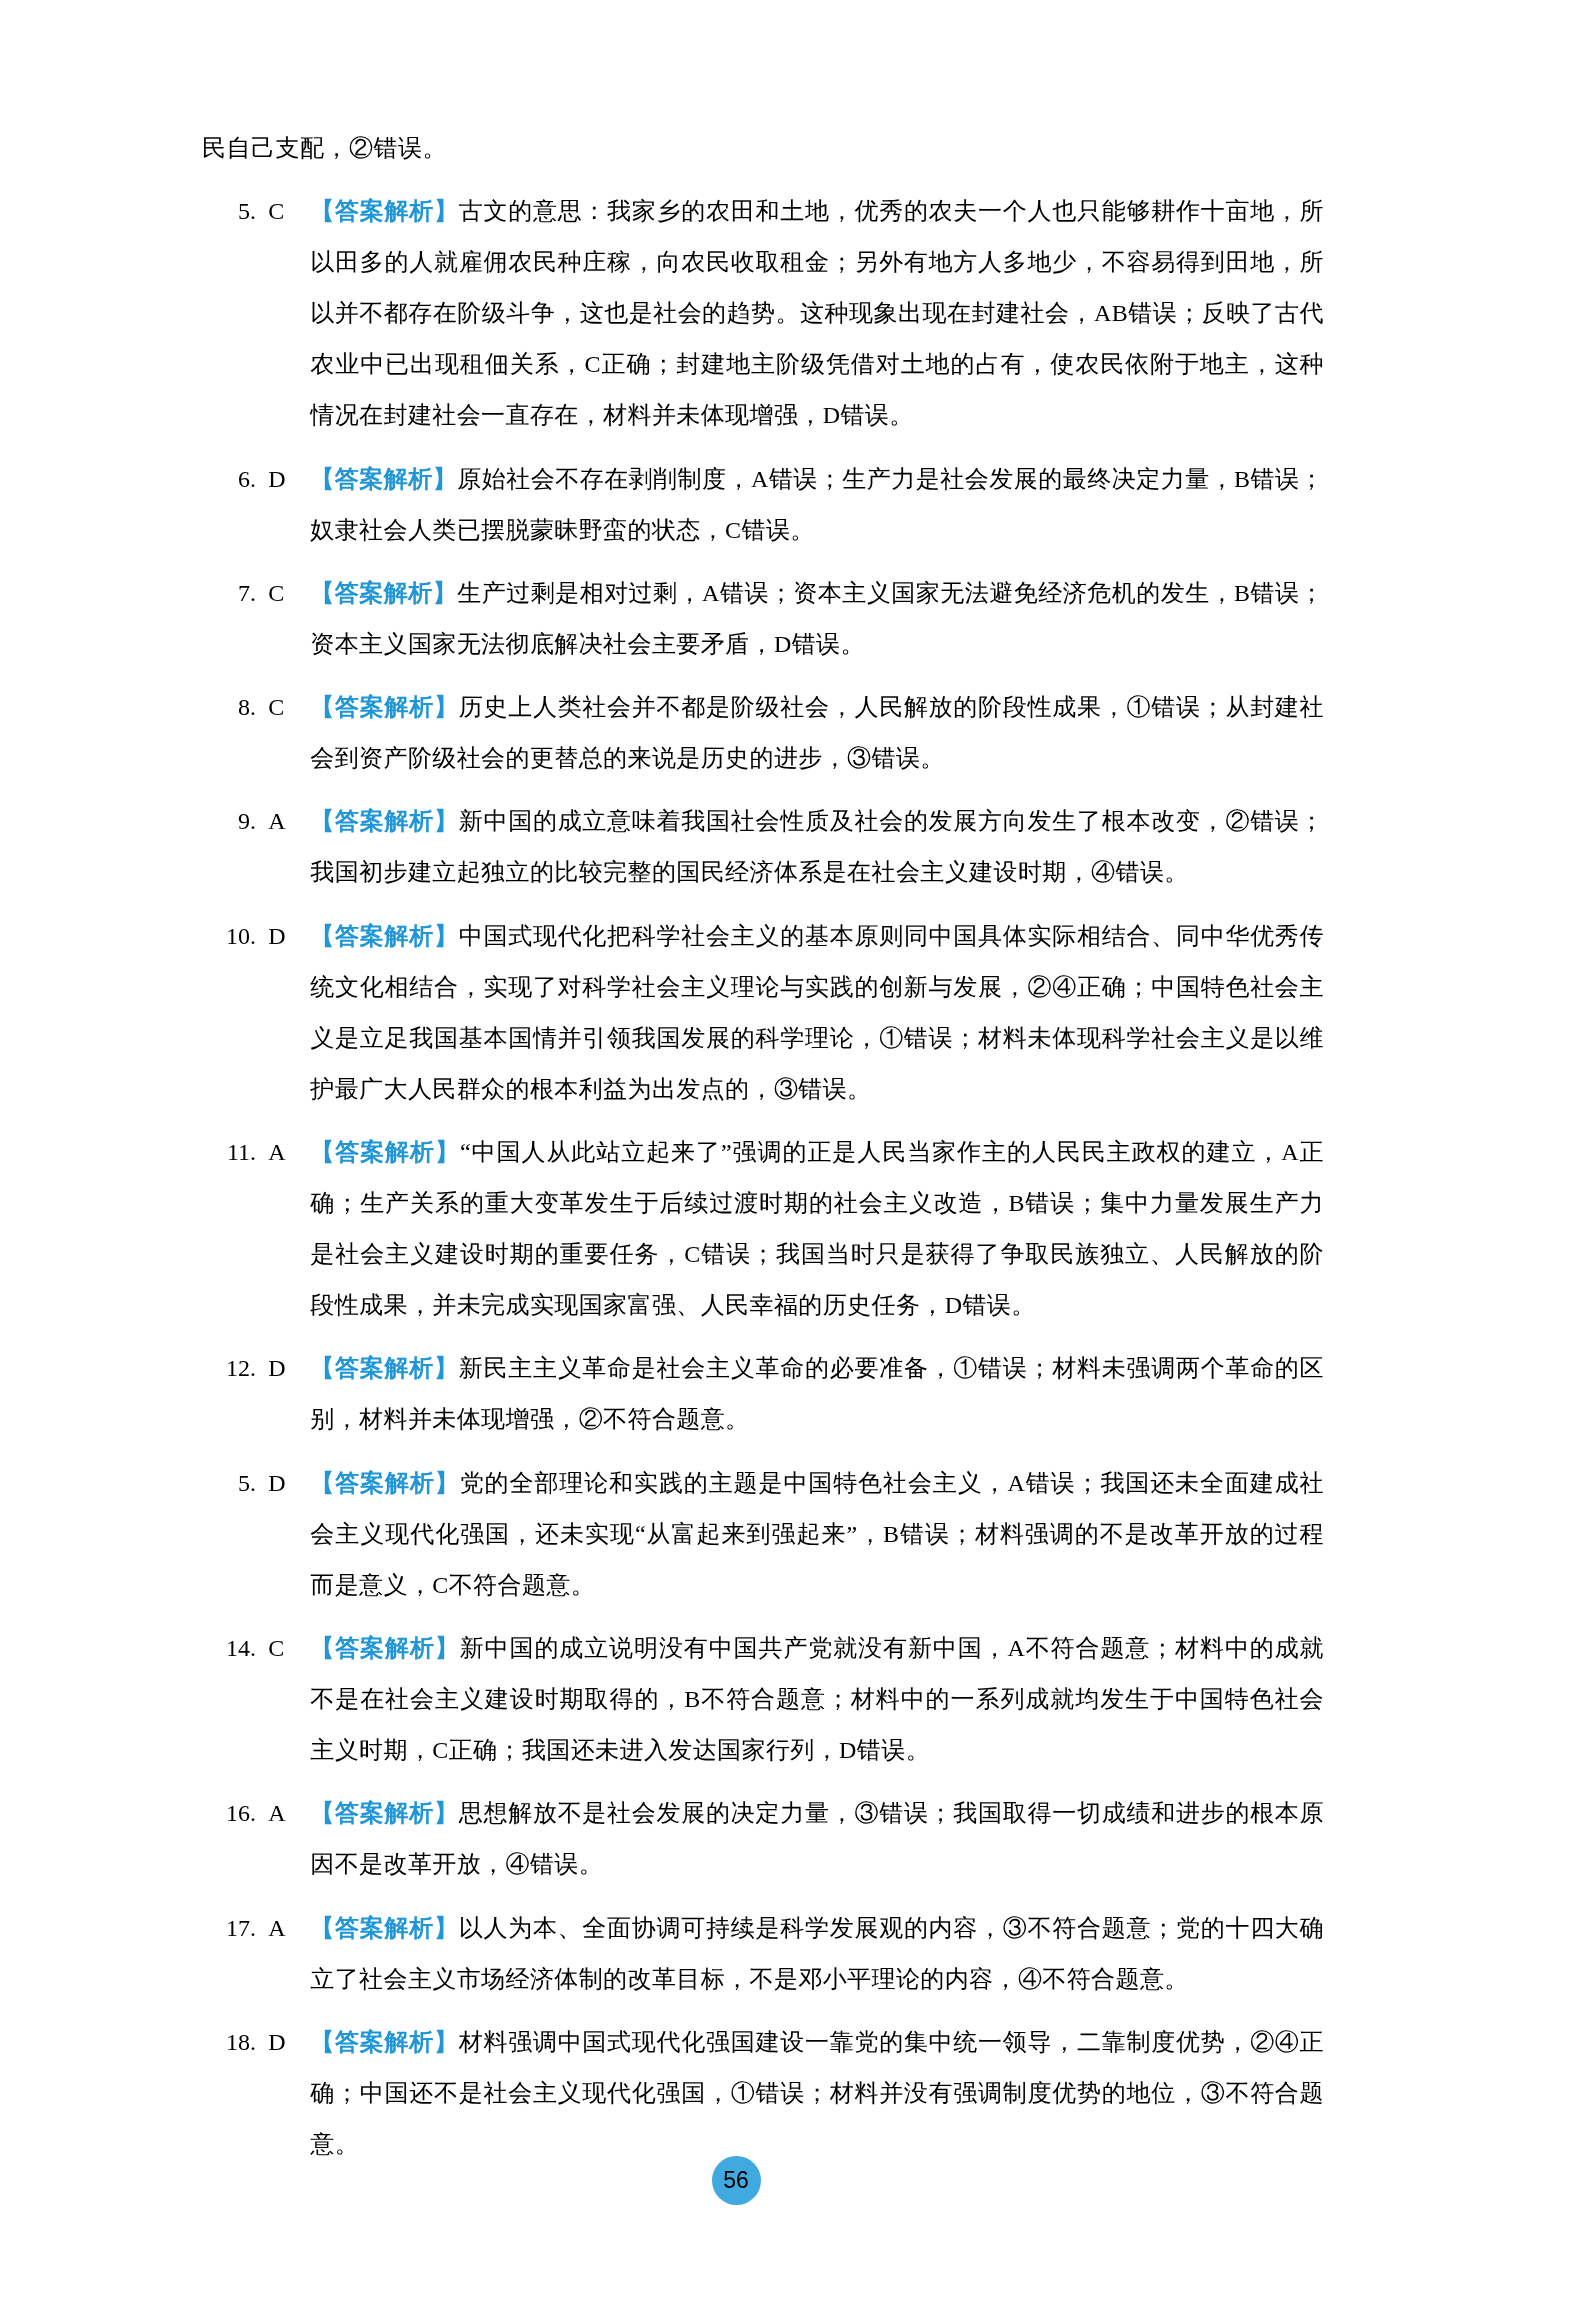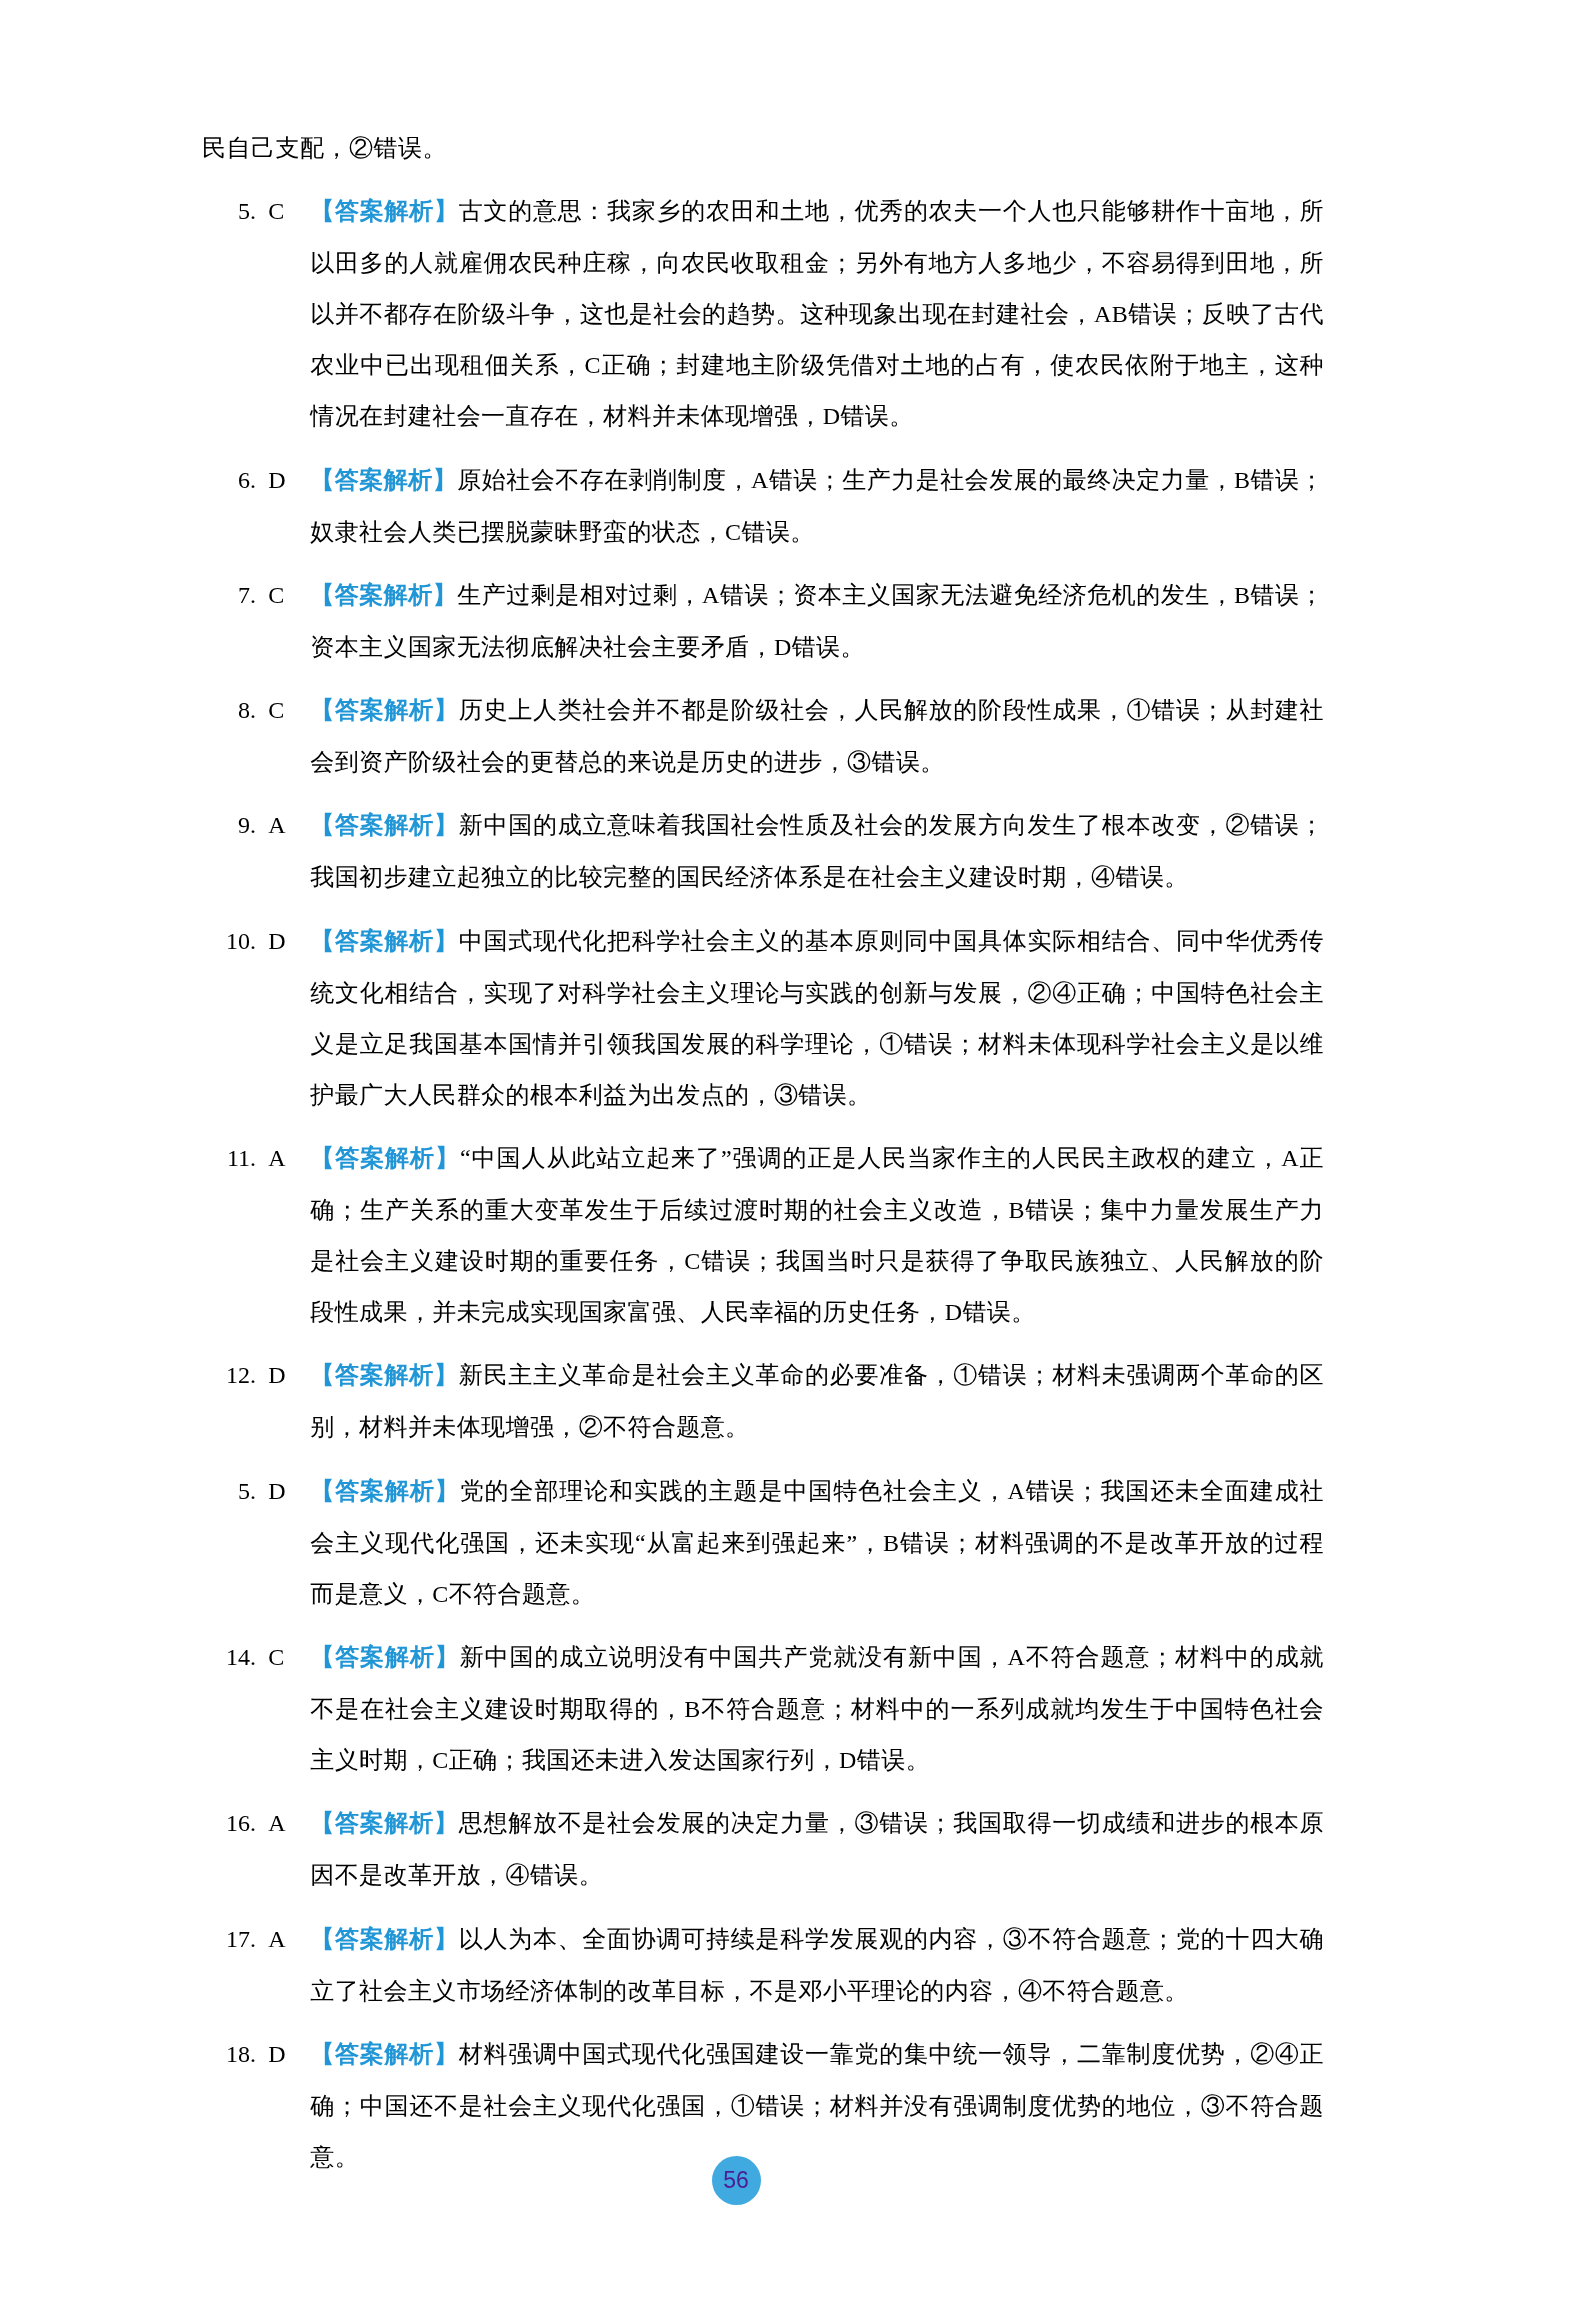--- a/index.html
+++ b/index.html
@@ -61,39 +61,39 @@
   .item-body {
     flex: 1 1 auto;
     font-size: 24px;
     line-height: 51px;
     letter-spacing: 0.4px;
     text-align: justify;
     text-justify: inter-character;
   }
   .tag {
     color: #2196d6;
-    font-family: Liberation Mono, monospace;
+    font-family: Liberation Serif, serif;
     font-weight: bold;
     letter-spacing: 0.4px;
   }
   .page-number {
     position: absolute;
     left: 0;
     right: 0;
     bottom: 114px;
     text-align: center;
   }
   .page-number span {
     display: inline-block;
     width: 49px;
     height: 49px;
     line-height: 49px;
     border-radius: 50%;
     background: #3fa9e0;
-    color: #4c1d95;
+    color: #000000;
     font-size: 23px;
     font-family: "Liberation Sans", sans-serif;
   }
 </style>
 </head>
 <body>
 
 <div class="page">
   <div class="content">
 

